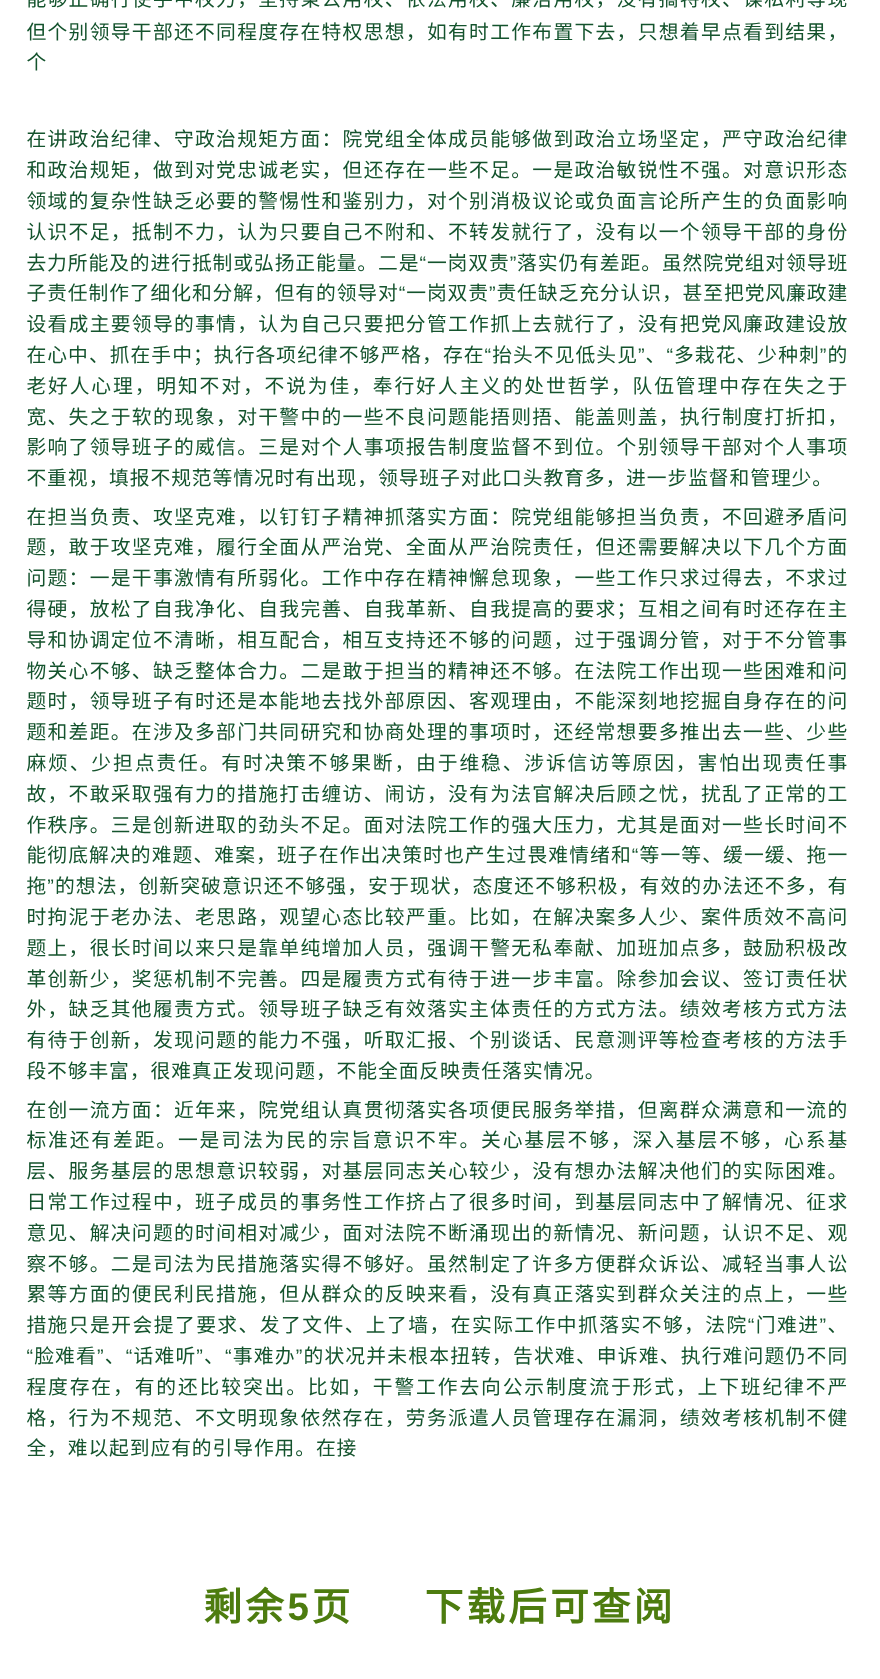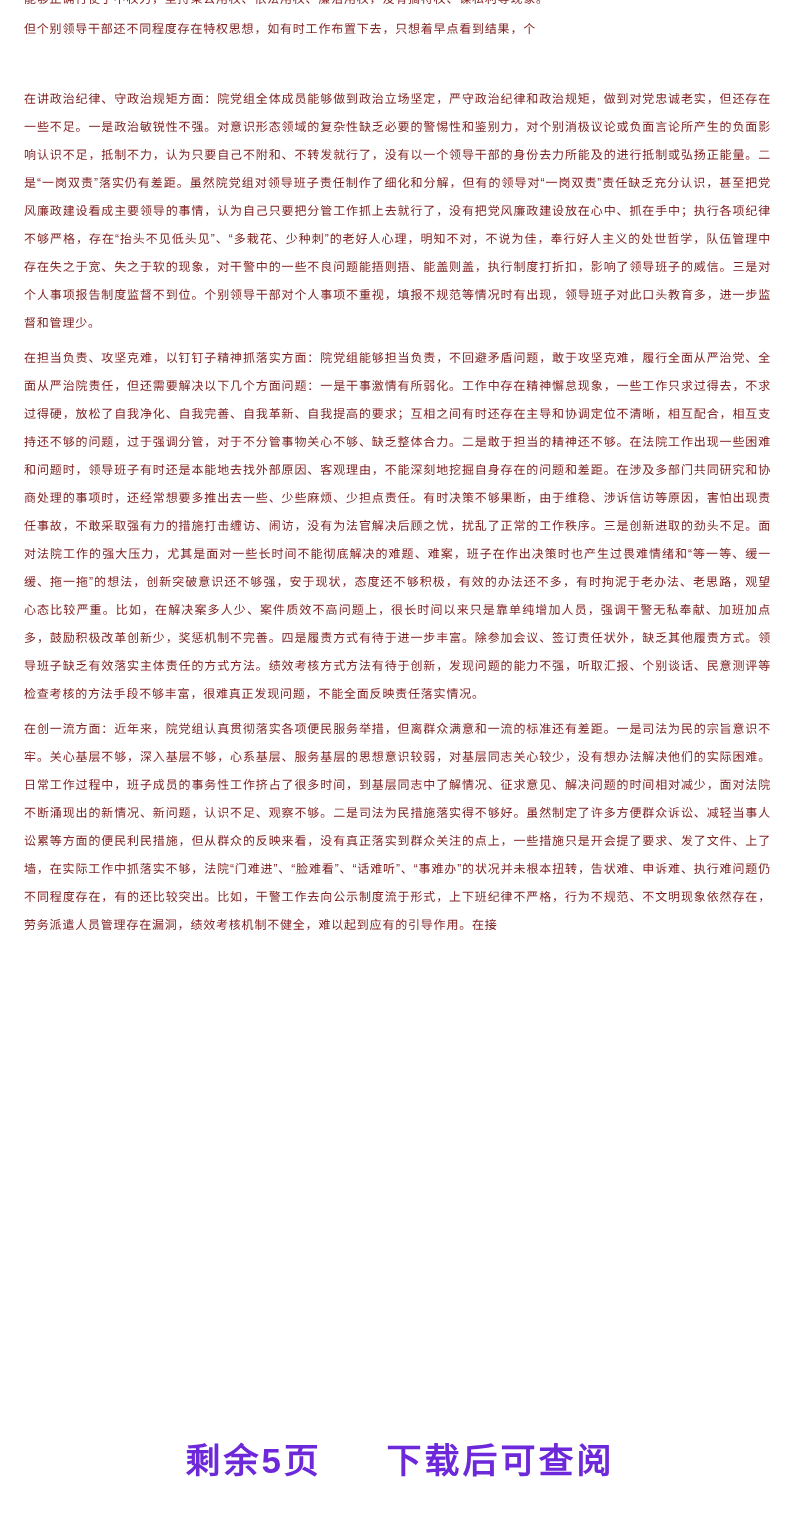--- a/index.html
+++ b/index.html
@@ -18,25 +18,25 @@
     color: #111111;
   }
   .doc-body {
     position: absolute;
     top: 0;
     left: 24px;
     right: 24px;
   }
   .para, .frag-line {
     margin: 0 5px 7px 0;
-    font-size: 12px;
+    font-size: 18px;
     line-height: 28px;
     letter-spacing: 0.8px;
     text-align: justify;
-    color: #7f1d1d;
+    color: #14532d;
     word-break: break-all;
   }
   
   .top-clip {
     height: 13px;
     overflow: hidden;
     margin-bottom: 2px;
   }
   .top-clip .frag-line {
     margin-top: -15px;
@@ -83,18 +83,18 @@
     <div class="page-gap"></div>
 
     <div>
         <p class="para">在讲政治纪律、守政治规矩方面：院党组全体成员能够做到政治立场坚定，严守政治纪律和政治规矩，做到对党忠诚老实，但还存在一些不足。一是政治敏锐性不强。对意识形态领域的复杂性缺乏必要的警惕性和鉴别力，对个别消极议论或负面言论所产生的负面影响认识不足，抵制不力，认为只要自己不附和、不转发就行了，没有以一个领导干部的身份去力所能及的进行抵制或弘扬正能量。二是“一岗双责”落实仍有差距。虽然院党组对领导班子责任制作了细化和分解，但有的领导对“一岗双责”责任缺乏充分认识，甚至把党风廉政建设看成主要领导的事情，认为自己只要把分管工作抓上去就行了，没有把党风廉政建设放在心中、抓在手中；执行各项纪律不够严格，存在“抬头不见低头见”、“多栽花、少种刺”的老好人心理，明知不对，不说为佳，奉行好人主义的处世哲学，队伍管理中存在失之于宽、失之于软的现象，对干警中的一些不良问题能捂则捂、能盖则盖，执行制度打折扣，影响了领导班子的威信。三是对个人事项报告制度监督不到位。个别领导干部对个人事项不重视，填报不规范等情况时有出现，领导班子对此口头教育多，进一步监督和管理少。</p>
         <p class="para">在担当负责、攻坚克难，以钉钉子精神抓落实方面：院党组能够担当负责，不回避矛盾问题，敢于攻坚克难，履行全面从严治党、全面从严治院责任，但还需要解决以下几个方面问题：一是干事激情有所弱化。工作中存在精神懈怠现象，一些工作只求过得去，不求过得硬，放松了自我净化、自我完善、自我革新、自我提高的要求；互相之间有时还存在主导和协调定位不清晰，相互配合，相互支持还不够的问题，过于强调分管，对于不分管事物关心不够、缺乏整体合力。二是敢于担当的精神还不够。在法院工作出现一些困难和问题时，领导班子有时还是本能地去找外部原因、客观理由，不能深刻地挖掘自身存在的问题和差距。在涉及多部门共同研究和协商处理的事项时，还经常想要多推出去一些、少些麻烦、少担点责任。有时决策不够果断，由于维稳、涉诉信访等原因，害怕出现责任事故，不敢采取强有力的措施打击缠访、闹访，没有为法官解决后顾之忧，扰乱了正常的工作秩序。三是创新进取的劲头不足。面对法院工作的强大压力，尤其是面对一些长时间不能彻底解决的难题、难案，班子在作出决策时也产生过畏难情绪和“等一等、缓一缓、拖一拖”的想法，创新突破意识还不够强，安于现状，态度还不够积极，有效的办法还不多，有时拘泥于老办法、老思路，观望心态比较严重。比如，在解决案多人少、案件质效不高问题上，很长时间以来只是靠单纯增加人员，强调干警无私奉献、加班加点多，鼓励积极改革创新少，奖惩机制不完善。四是履责方式有待于进一步丰富。除参加会议、签订责任状外，缺乏其他履责方式。领导班子缺乏有效落实主体责任的方式方法。绩效考核方式方法有待于创新，发现问题的能力不强，听取汇报、个别谈话、民意测评等检查考核的方法手段不够丰富，很难真正发现问题，不能全面反映责任落实情况。</p>
         <p class="para">在创一流方面：近年来，院党组认真贯彻落实各项便民服务举措，但离群众满意和一流的标准还有差距。一是司法为民的宗旨意识不牢。关心基层不够，深入基层不够，心系基层、服务基层的思想意识较弱，对基层同志关心较少，没有想办法解决他们的实际困难。日常工作过程中，班子成员的事务性工作挤占了很多时间，到基层同志中了解情况、征求意见、解决问题的时间相对减少，面对法院不断涌现出的新情况、新问题，认识不足、观察不够。二是司法为民措施落实得不够好。虽然制定了许多方便群众诉讼、减轻当事人讼累等方面的便民利民措施，但从群众的反映来看，没有真正落实到群众关注的点上，一些措施只是开会提了要求、发了文件、上了墙，在实际工作中抓落实不够，法院“门难进”、“脸难看”、“话难听”、“事难办”的状况并未根本扭转，告状难、申诉难、执行难问题仍不同程度存在，有的还比较突出。比如，干警工作去向公示制度流于形式，上下班纪律不严格，行为不规范、不文明现象依然存在，劳务派遣人员管理存在漏洞，绩效考核机制不健全，难以起到应有的引导作用。在接</p>
       </div>
 
   </div>
 
-  <div class="footer" style="color: #6d28d9;">
+  <div class="footer" style="color: #4d7c0f;">
     <span class="seg">剩余5页</span>
     <span class="seg">下载后可查阅</span>
   </div>
 
 </div>
 
 </body></html>

